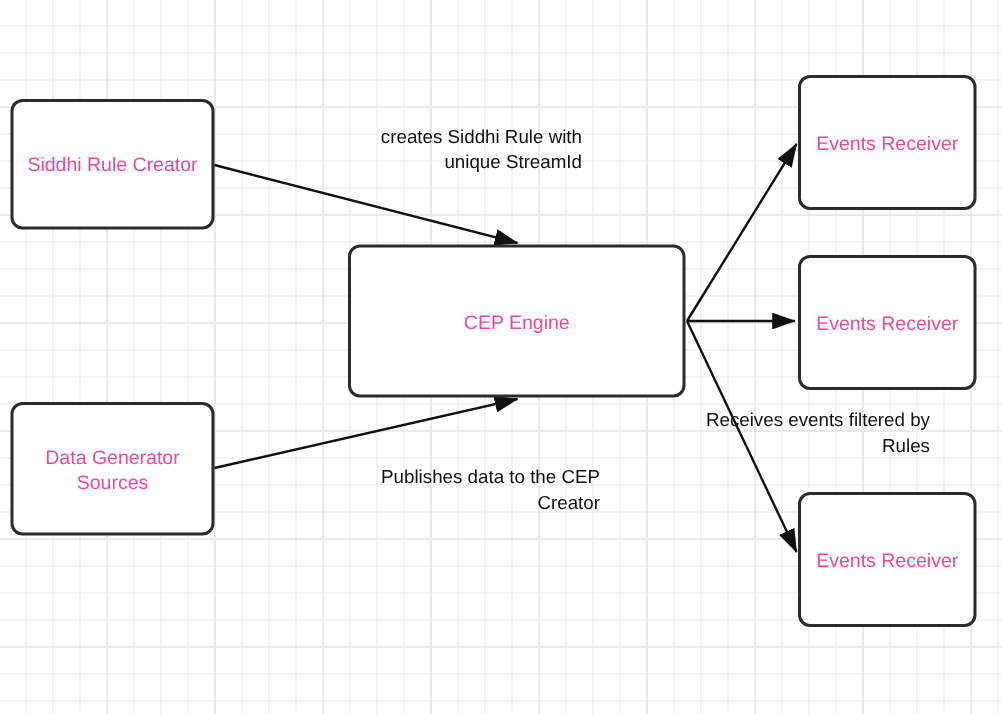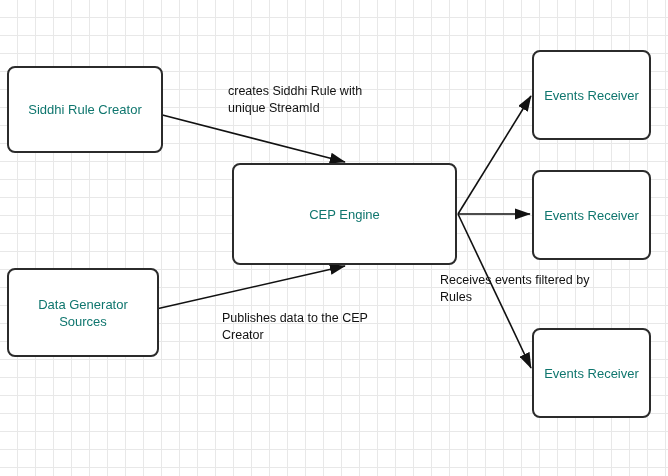--- a/index.html
+++ b/index.html
@@ -25,32 +25,32 @@
   .node {
     position: absolute;
     box-sizing: border-box;
     background: #ffffff;
     border: 2px solid #2b2b2b;
     border-radius: 8px;
     display: flex;
     align-items: center;
     justify-content: center;
     text-align: center;
-    color: #0f766e;
+    color: #ec4899;
     font-size: 13px;
     line-height: 17px;
     z-index: 2;
   }
   .node-label {
     padding: 0 8px;
     white-space: pre-line;
   }
   .edge-label {
     position: absolute;
-    text-align: left;
+    text-align: right;
     color: #111111;
     font-size: 12.5px;
     line-height: 17px;
     white-space: pre-line;
     z-index: 3;
   }
   svg.edges {
     position: absolute;
     left: 0;
     top: 0;
@@ -72,25 +72,25 @@
         <polygon points="0 0, 10 3.5, 0 7" fill="#111111"></polygon>
       </marker>
     </defs>
     <line marker-end="url(#arrowhead)" x1="143" y1="110" x2="345" y2="162"></line>
     <line marker-end="url(#arrowhead)" x1="143" y1="312" x2="345" y2="266"></line>
     <line marker-end="url(#arrowhead)" x1="458" y1="214" x2="531" y2="96"></line>
     <line marker-end="url(#arrowhead)" x1="458" y1="214" x2="530" y2="214"></line>
     <line marker-end="url(#arrowhead)" x1="458" y1="214" x2="531" y2="368"></line>
   </svg>
 
-  <div class="node" style="left:7px; top:66px; width:156px; height:87px;">
+  <div class="node" style="left:7px; top:66px; width:136px; height:87px;">
     <span class="node-label">Siddhi Rule Creator</span>
   </div>
 
-  <div class="node" style="left:7px; top:268px; width:152px; height:89px;">
+  <div class="node" style="left:7px; top:268px; width:136px; height:89px;">
     <span class="node-label">Data Generator
 Sources</span>
   </div>
 
   <div class="node" style="left:232px; top:163px; width:225px; height:102px;justify-content:center;">
     <span class="node-label">CEP Engine</span>
   </div>
 
   <div class="node" style="left:532px; top:50px; width:119px; height:90px;">
     <span class="node-label">Events Receiver</span>

